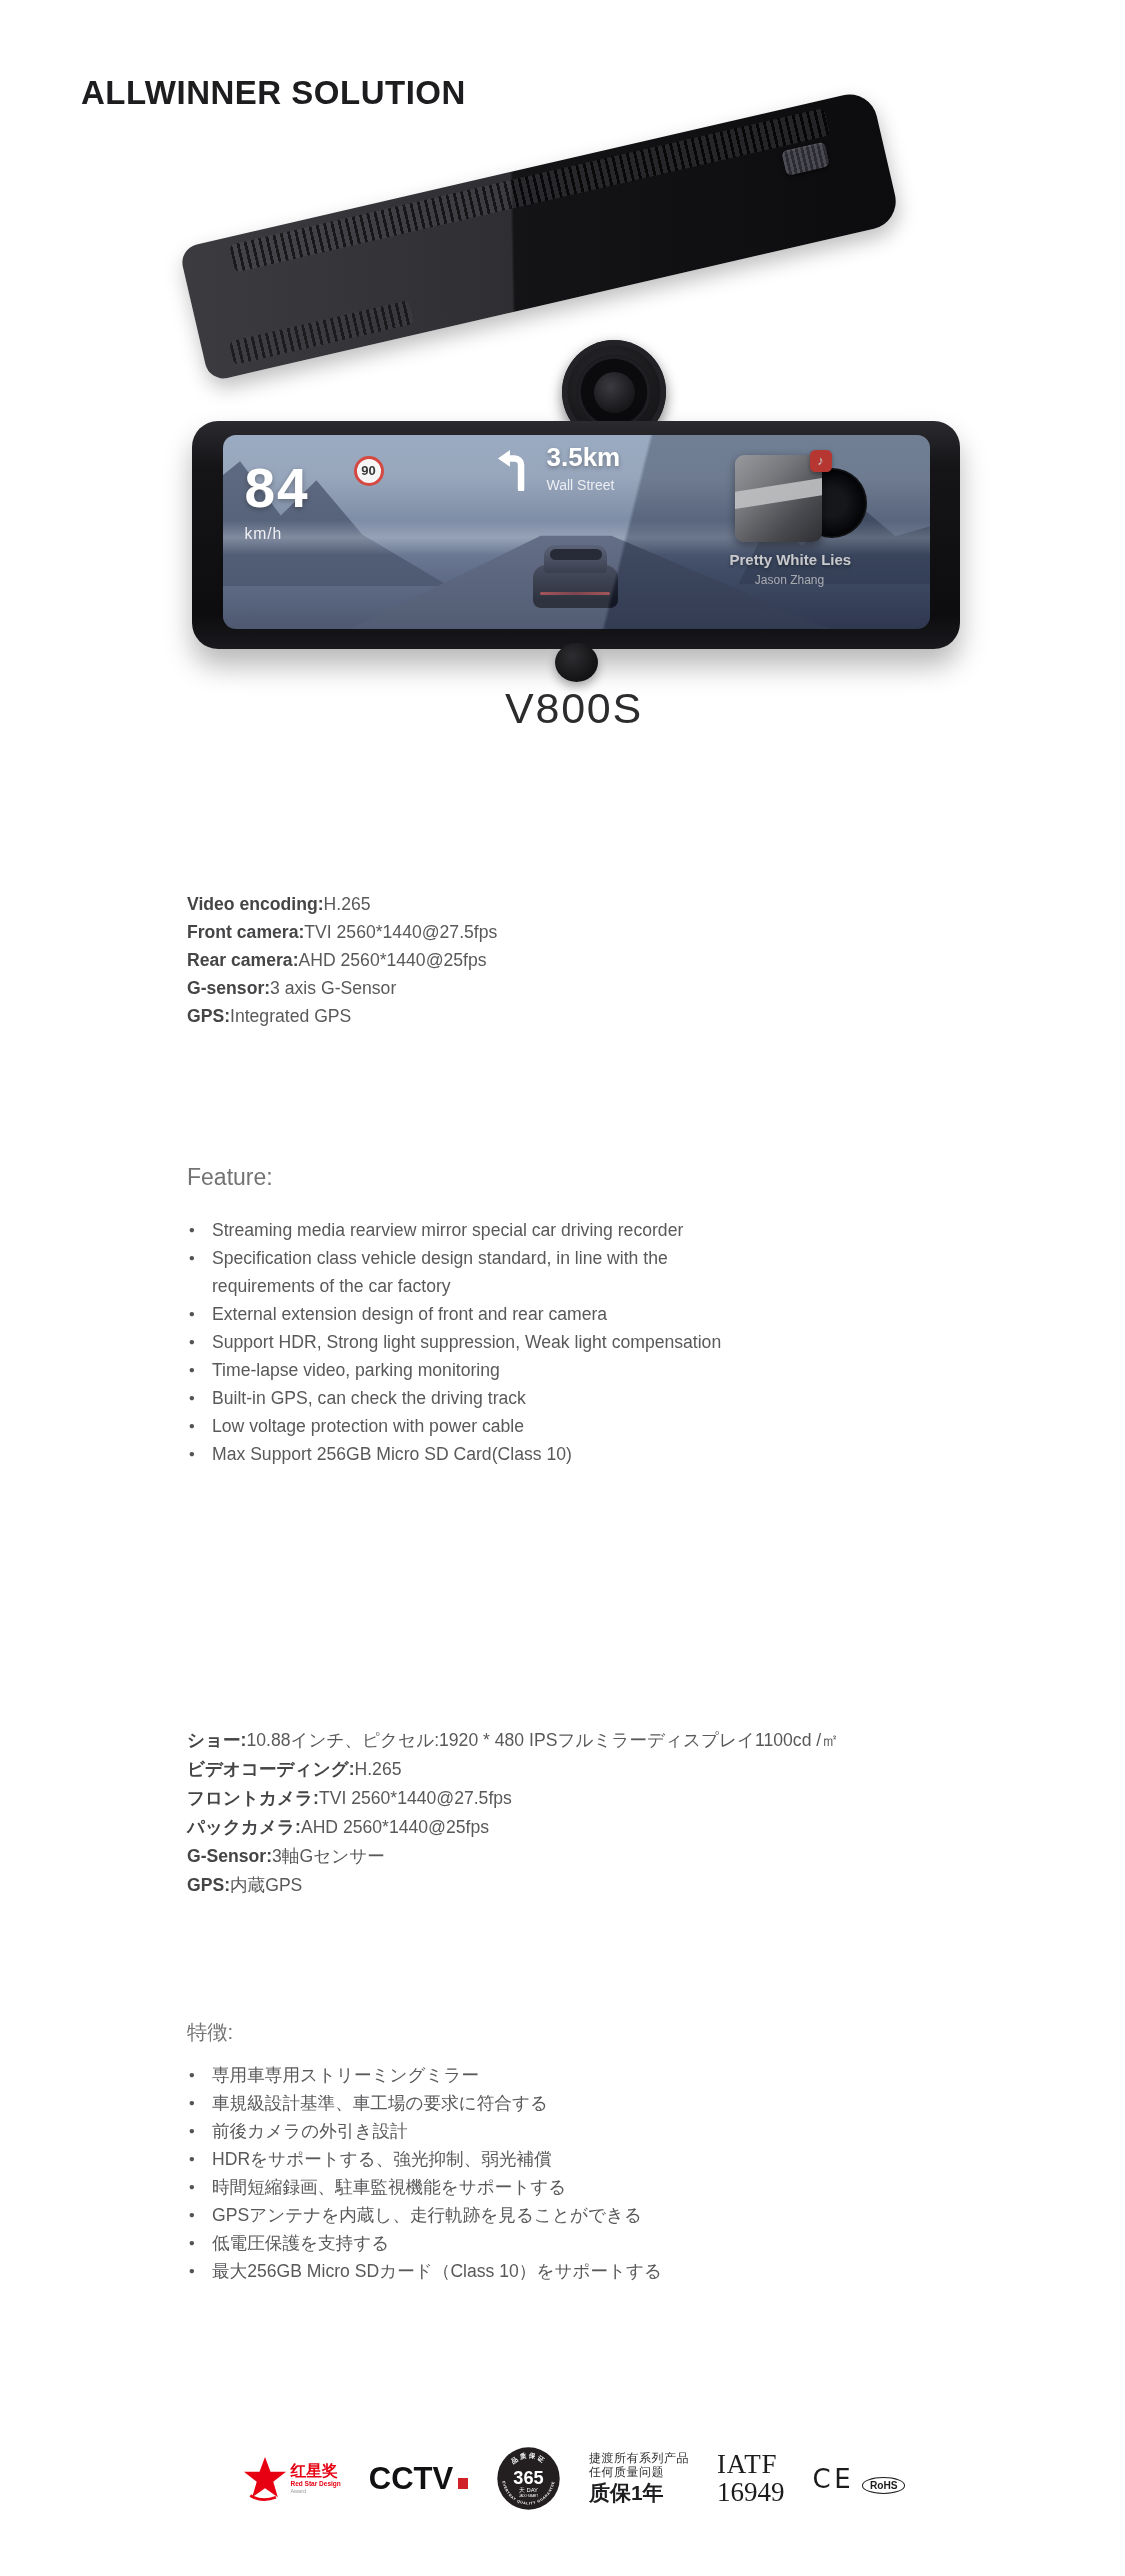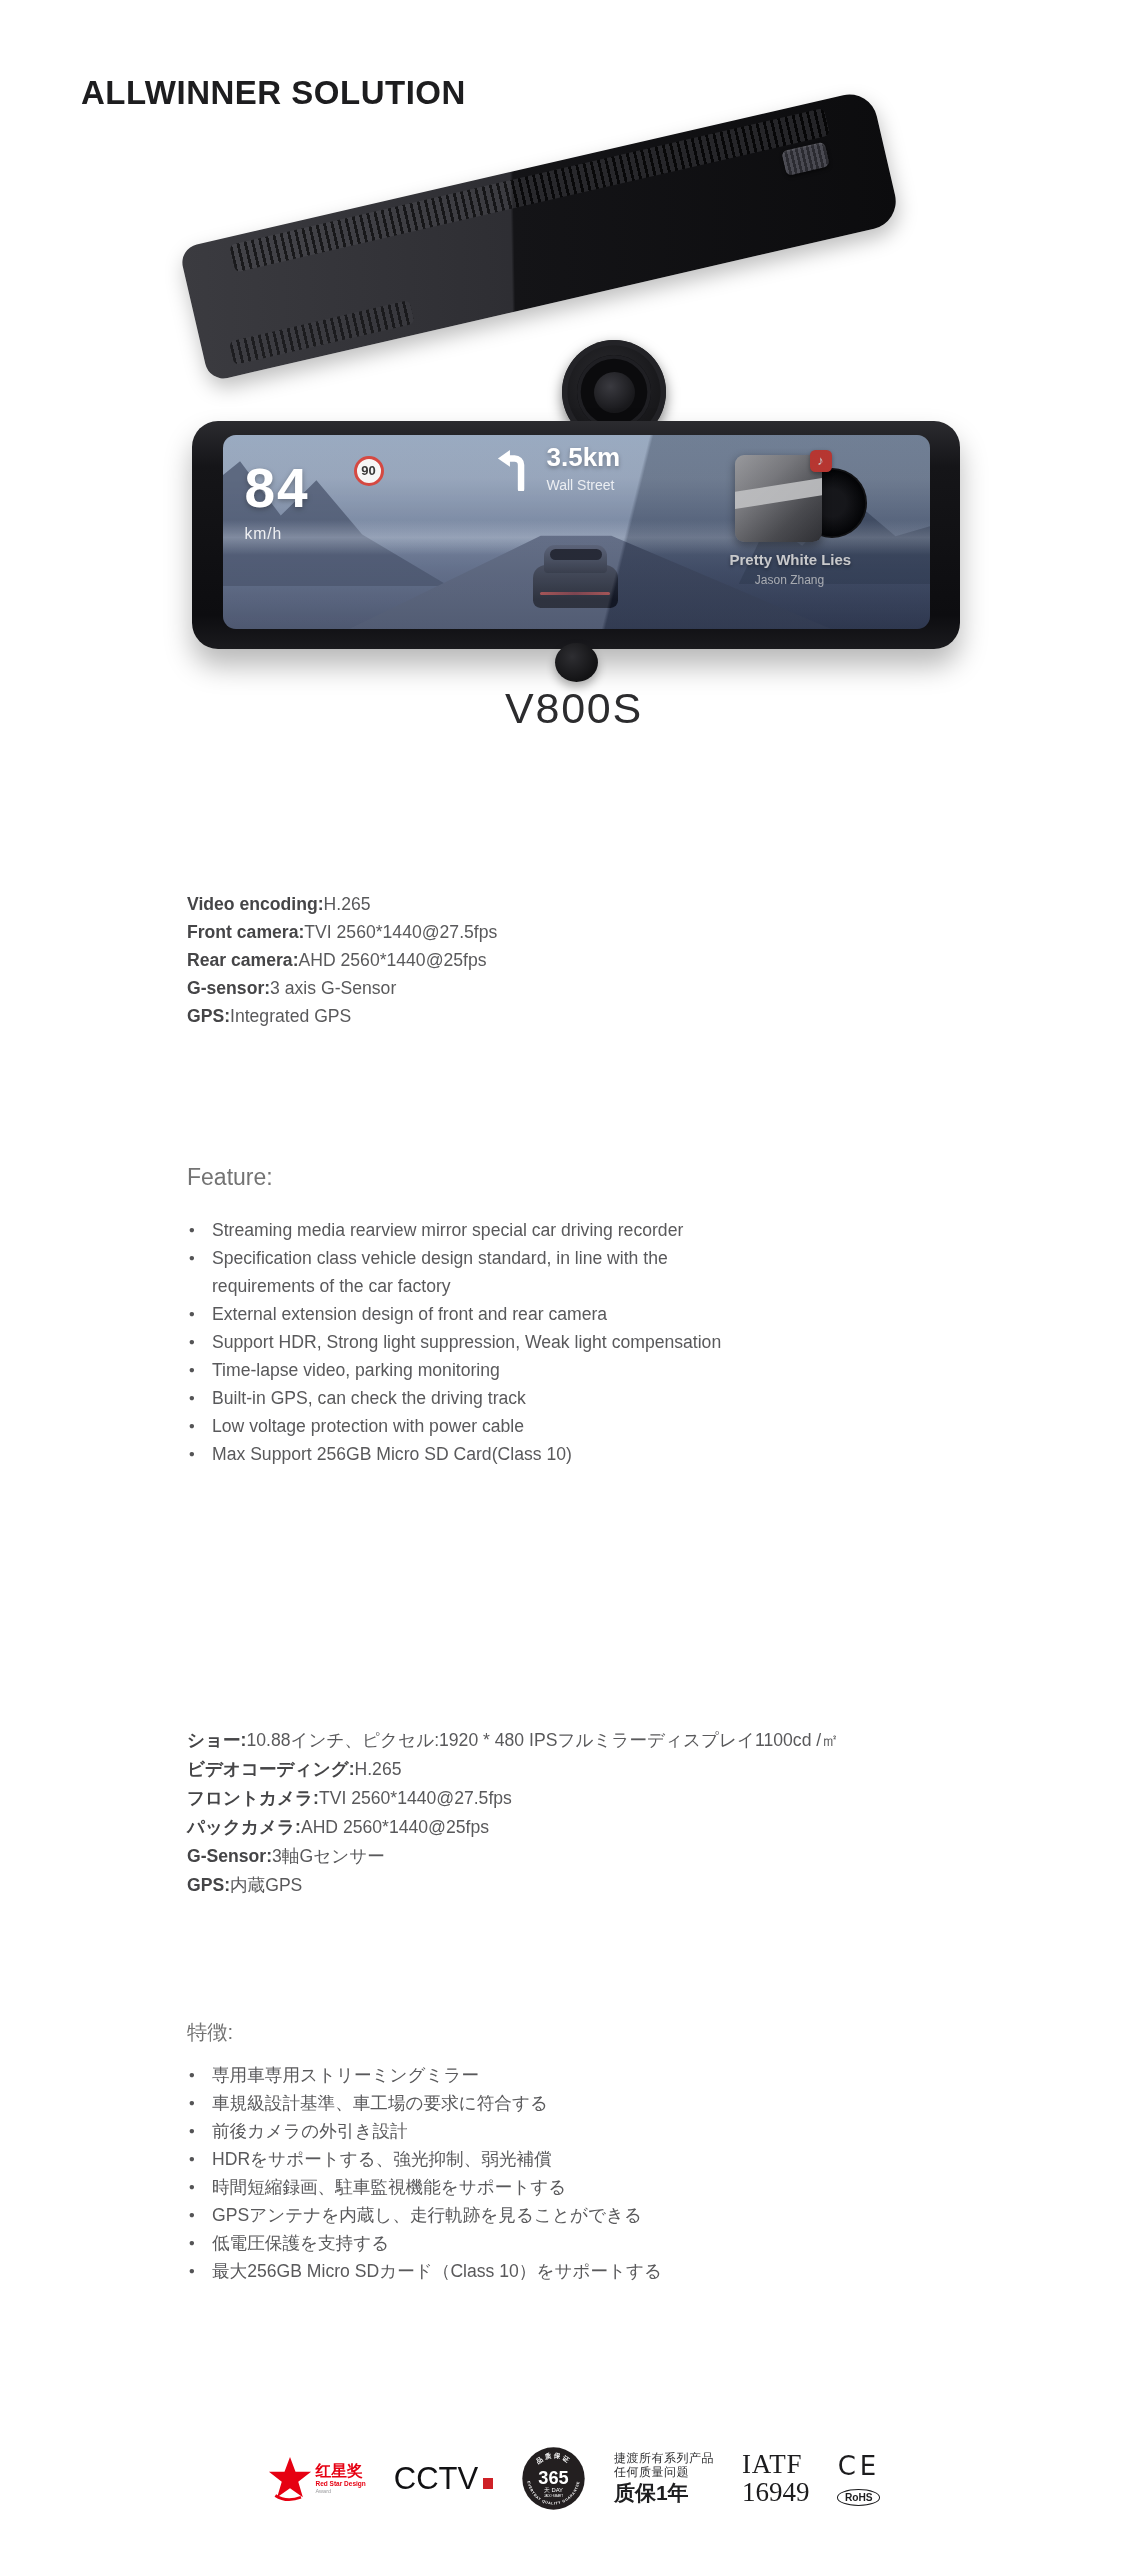--- a/index.html
+++ b/index.html
@@ -119,36 +119,36 @@
   
   .footer{position:absolute;left:0;top:2446px;width:100%;display:flex;align-items:center;
             justify-content:center;gap:28px;}
   .logo-redstar{display:flex;align-items:center;gap:3.7px;}
   .redstar-texts{display:flex;flex-direction:column;line-height:1.05;}
   .redstar-cn{font-size:15.7px;font-weight:700;color:#e60012;}
   .redstar-en{font-size:6.5px;font-weight:700;color:#e60012;margin-top:1.8px;}
   .redstar-sub{font-size:5.5px;color:#9a9a9c;margin-top:0.9px;}
 
   .logo-cctv{display:flex;align-items:baseline;}
-  .cctv-text{font-size:31px;font-weight:400;letter-spacing:0;color:#111113;
+  .cctv-text{font-size:31px;font-weight:700;letter-spacing:0;color:#111113;
             font-family:"Liberation Sans",sans-serif;}
   .cctv-dot{width:10.2px;height:10.2px;background:#cf2127;margin-left:4.6px;display:inline-block;}
 
   .badge-365{width:65px;height:65px;}
 
   .warranty{display:flex;flex-direction:column;line-height:1.15;color:#2d2d2f;}
   .warranty-line{font-size:12px;letter-spacing:0.5px;}
   .warranty-main{font-size:21px;font-weight:700;margin-top:1.8px;color:#1e1e20;}
 
   .logo-iatf{display:flex;flex-direction:column;line-height:1.0;
             font-family:"Liberation Serif","DejaVu Serif",serif;color:#1c1c1e;}
   .iatf-top{font-size:27px;letter-spacing:0.9px;}
   .iatf-num{font-size:27px;margin-top:0.9px;}
 
-  .ce-rohs{display:flex;flex-direction:column;align-items:center;gap:8px;}
+  .ce-rohs{display:flex;flex-direction:row;align-items:flex-end;gap:8px;}
   .ce-mark{font-size:26px;font-weight:400;letter-spacing:3.7px;color:#1c1c1e;
             font-family:"DejaVu Sans",sans-serif;}
   .rohs-oval{border:1.8px solid #1c1c1e;border-radius:50%;padding:1.8px 6.5px;font-size:10.2px;
             font-weight:700;color:#1c1c1e;}
 </style>
 </head>
 <body>
 
 <div id="page">
 

